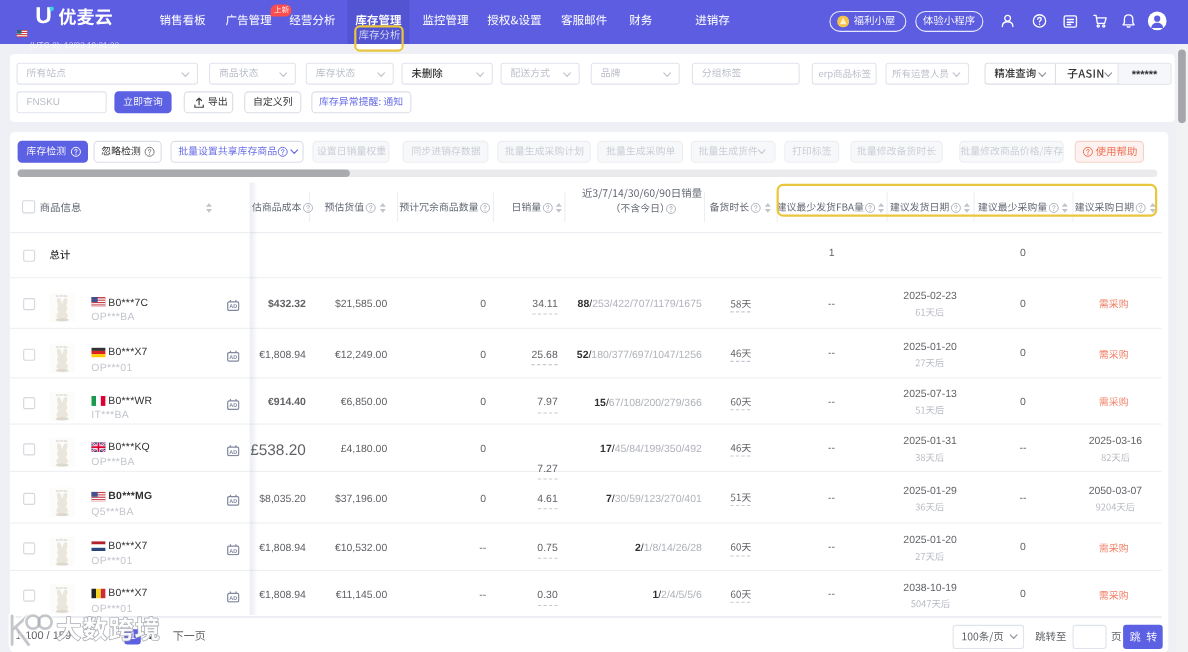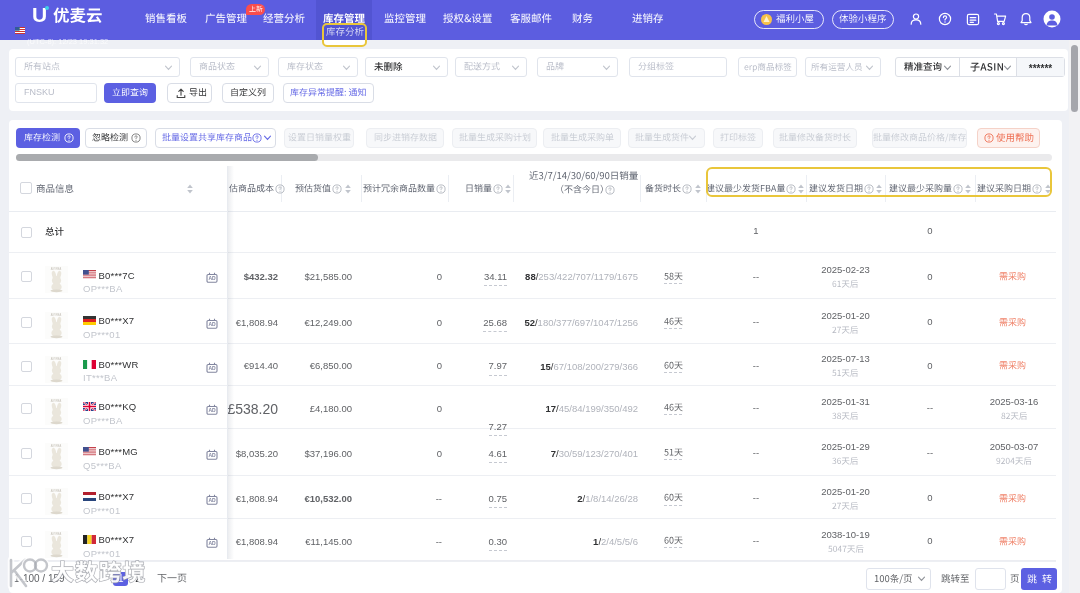--- a/index.html
+++ b/index.html
@@ -740,21 +740,21 @@
       <rect x="4.33" width="4.34" height="9" fill="#fff"></rect>
       <rect x="8.67" width="4.33" height="9" fill="#d03"></rect>
     </svg></div>
 <span style="position:absolute;top:357.9px;font-size:9.5px;color:#303133;font-weight:400;line-height:14.25px;white-space:pre;left:98.5px;letter-spacing:0.2px">B0***WR</span>
 <span style="position:absolute;top:371.4px;font-size:9.5px;color:#c3c6cd;font-weight:400;line-height:14.25px;white-space:pre;left:83.0px;letter-spacing:0.3px">IT***BA</span>
 <div style="position:absolute;left:205.5px;top:361.5px"><svg width="12" height="11">
       <path d="M3.5 2.5 V0.8 M8.5 2.5 V0.8" stroke="#82869f" stroke-width="1.1"></path>
       <rect x="1" y="2.5" width="10" height="7.7" rx="1.2" stroke="#82869f" stroke-width="1.1" fill="none"></rect>
       <text x="6" y="8.3" font-size="5" font-weight="bold" fill="#82869f" text-anchor="middle" font-family="Liberation Sans">AD</text>
     </svg></div>
-<span style="position:absolute;top:359.4px;font-size:9.5px;color:#606266;font-weight:400;line-height:14.25px;white-space:pre;right:802.0px">€914.40</span>
+<span style="position:absolute;top:359.4px;font-size:9.5px;color:#606266;font-weight:700;line-height:14.25px;white-space:pre;right:802.0px">€914.40</span>
 <span style="position:absolute;top:359.4px;font-size:9.5px;color:#606266;font-weight:400;line-height:14.25px;white-space:pre;right:728.0px">€6,850.00</span>
 <span style="position:absolute;top:359.4px;font-size:9.5px;color:#606266;font-weight:400;line-height:14.25px;white-space:pre;right:638.0px">0</span>
 <span style="position:absolute;top:359.4px;font-size:9.5px;color:#606266;font-weight:400;line-height:14.25px;white-space:pre;right:573.0px;border-bottom:1px dashed #c6c9d1;padding-bottom:1px">7.97</span>
 <span style="position:absolute;right:442.0px;top:359.5px;font-size:9.5px;line-height:14px;white-space:pre"><b style="color:#303133;font-weight:700">15</b><span style="color:#303133">/</span><span style="color:#b0b3bb">67/108/200/279/366</span></span>
 <div style="position:absolute;left:663.5px;top:358.9px;line-height:0"><svg width="19.0" height="12.6" style="overflow:visible" fill="#606266">
       <use href="#g154" transform="translate(0.0,9.54) scale(0.009,-0.009)"></use>
       <use href="#g153" transform="translate(5.0,9.54) scale(0.009,-0.009)"></use>
       <use href="#g174" transform="translate(10.0,9.54) scale(0.009,-0.009)"></use>
     </svg></div>
 <div style="position:absolute;left:663.505px;top:372px;width:18.99px;height:1px;border-top:1px dashed #c6c9d1"></div>
@@ -840,21 +840,21 @@
 <div style="position:absolute;left:83px;top:446.8px;line-height:0"><svg width="13" height="9">
       <rect width="13" height="9" fill="#c4414b"></rect>
       <g fill="#fff">
         <rect y="1.3" width="13" height="1.1"></rect>
         <rect y="3.4" width="13" height="1.1"></rect>
         <rect y="5.6" width="13" height="1.1"></rect>
         <rect y="7.7" width="13" height="1.1"></rect>
       </g>
       <rect width="5.8" height="4.6" fill="#42508f"></rect>
     </svg></div>
-<span style="position:absolute;top:445.1px;font-size:9.5px;color:#303133;font-weight:400;line-height:14.25px;white-space:pre;left:98.5px;letter-spacing:0.2px">B0***MG</span>
+<span style="position:absolute;top:445.1px;font-size:9.5px;color:#303133;font-weight:700;line-height:14.25px;white-space:pre;left:98.5px;letter-spacing:0.2px">B0***MG</span>
 <span style="position:absolute;top:458.6px;font-size:9.5px;color:#c3c6cd;font-weight:400;line-height:14.25px;white-space:pre;left:83.0px;letter-spacing:0.3px">Q5***BA</span>
 <div style="position:absolute;left:205.5px;top:448.8px"><svg width="12" height="11">
       <path d="M3.5 2.5 V0.8 M8.5 2.5 V0.8" stroke="#82869f" stroke-width="1.1"></path>
       <rect x="1" y="2.5" width="10" height="7.7" rx="1.2" stroke="#82869f" stroke-width="1.1" fill="none"></rect>
       <text x="6" y="8.3" font-size="5" font-weight="bold" fill="#82869f" text-anchor="middle" font-family="Liberation Sans">AD</text>
     </svg></div>
 <span style="position:absolute;top:446.6px;font-size:9.5px;color:#606266;font-weight:400;line-height:14.25px;white-space:pre;right:802.0px">$8,035.20</span>
 <span style="position:absolute;top:446.6px;font-size:9.5px;color:#606266;font-weight:400;line-height:14.25px;white-space:pre;right:728.0px">$37,196.00</span>
 <span style="position:absolute;top:446.6px;font-size:9.5px;color:#606266;font-weight:400;line-height:14.25px;white-space:pre;right:638.0px">0</span>
 <span style="position:absolute;top:446.6px;font-size:9.5px;color:#606266;font-weight:400;line-height:14.25px;white-space:pre;right:573.0px;border-bottom:1px dashed #c6c9d1;padding-bottom:1px">4.61</span>
@@ -901,21 +901,21 @@
       <rect y="6" width="13" height="3" fill="#28457c"></rect>
     </svg></div>
 <span style="position:absolute;top:490.4px;font-size:9.5px;color:#303133;font-weight:400;line-height:14.25px;white-space:pre;left:98.5px;letter-spacing:0.2px">B0***X7</span>
 <span style="position:absolute;top:503.9px;font-size:9.5px;color:#c3c6cd;font-weight:400;line-height:14.25px;white-space:pre;left:83.0px;letter-spacing:0.3px">OP***01</span>
 <div style="position:absolute;left:205.5px;top:494.0px"><svg width="12" height="11">
       <path d="M3.5 2.5 V0.8 M8.5 2.5 V0.8" stroke="#82869f" stroke-width="1.1"></path>
       <rect x="1" y="2.5" width="10" height="7.7" rx="1.2" stroke="#82869f" stroke-width="1.1" fill="none"></rect>
       <text x="6" y="8.3" font-size="5" font-weight="bold" fill="#82869f" text-anchor="middle" font-family="Liberation Sans">AD</text>
     </svg></div>
 <span style="position:absolute;top:491.9px;font-size:9.5px;color:#606266;font-weight:400;line-height:14.25px;white-space:pre;right:802.0px">€1,808.94</span>
-<span style="position:absolute;top:491.9px;font-size:9.5px;color:#606266;font-weight:700;line-height:14.25px;white-space:pre;right:728.0px">€10,532.00</span>
+<span style="position:absolute;top:491.9px;font-size:9.5px;color:#606266;font-weight:400;line-height:14.25px;white-space:pre;right:728.0px">€10,532.00</span>
 <span style="position:absolute;top:491.9px;font-size:9.5px;color:#606266;font-weight:400;line-height:14.25px;white-space:pre;right:638.0px">--</span>
 <span style="position:absolute;top:491.9px;font-size:9.5px;color:#606266;font-weight:400;line-height:14.25px;white-space:pre;right:573.0px;border-bottom:1px dashed #c6c9d1;padding-bottom:1px">0.75</span>
 <span style="position:absolute;right:442.0px;top:492.0px;font-size:9.5px;line-height:14px;white-space:pre"><b style="color:#303133;font-weight:700">2</b><span style="color:#303133">/</span><span style="color:#b0b3bb">1/8/14/26/28</span></span>
 <div style="position:absolute;left:663.5px;top:491.4px;line-height:0"><svg width="19.0" height="12.6" style="overflow:visible" fill="#606266">
       <use href="#g154" transform="translate(0.0,9.54) scale(0.009,-0.009)"></use>
       <use href="#g153" transform="translate(5.0,9.54) scale(0.009,-0.009)"></use>
       <use href="#g174" transform="translate(10.0,9.54) scale(0.009,-0.009)"></use>
     </svg></div>
 <div style="position:absolute;left:663.505px;top:504.5px;width:18.99px;height:1px;border-top:1px dashed #c6c9d1"></div>
 <span style="position:absolute;top:491.4px;font-size:9.5px;color:#606266;font-weight:400;line-height:14.25px;white-space:pre;left:756.0px;transform:translateX(-50%)">--</span>

